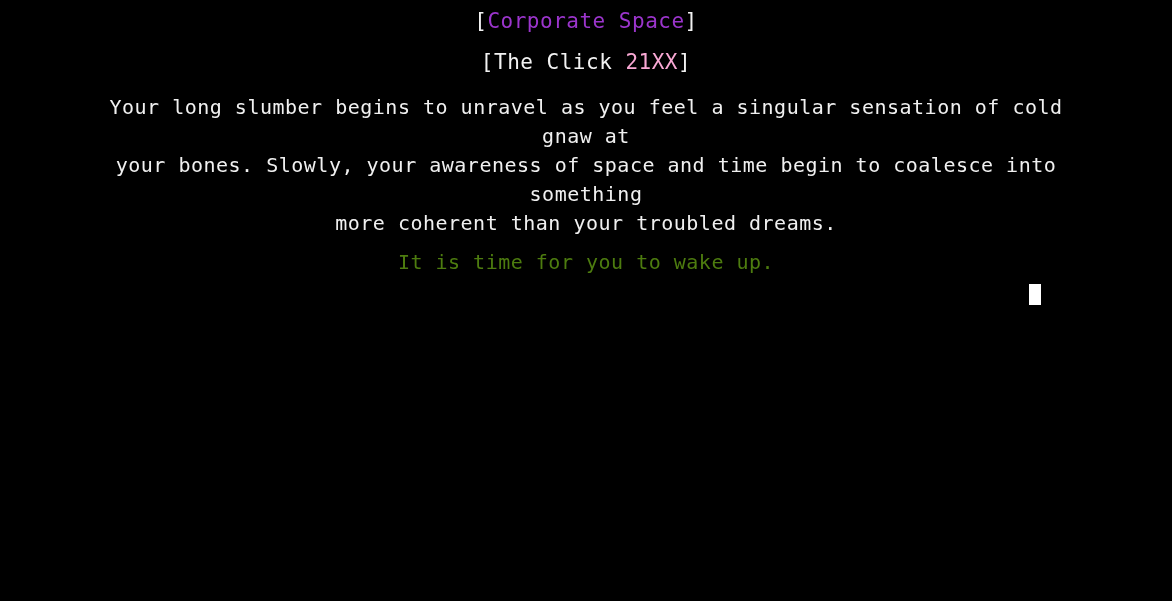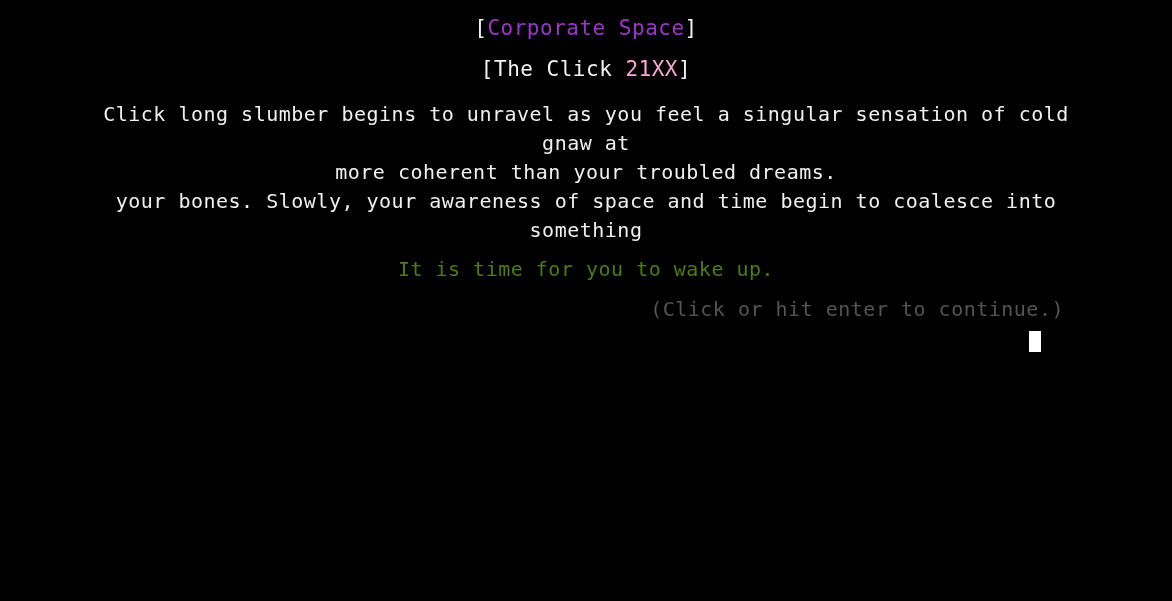--- a/index.html
+++ b/index.html
@@ -16,21 +16,21 @@
     -webkit-font-smoothing: none;
     font-smooth: never;
   }
 
   #screen {
     position: relative;
     width: 1172px;
     height: 485px;
     background: #000000;
     box-sizing: border-box;
-    padding-top: 8px;
+    padding-top: 1px;
   }
 
   .text-block {
     width: 980px;
     margin: 0 auto;
     text-align: center;
   }
 
   .line {
     display: block;
@@ -101,29 +101,26 @@
 <div id="screen">
 
   <div class="text-block">
 
     <div class="line heading"><span>[</span><span class="accent-purple">Corporate Space</span><span>]</span></div>
 
     <div class="line heading"><span>[The Click </span><span class="accent-cyan">21XX</span><span>]</span></div>
 
     <div class="spacer-sm"></div>
 
-    <div class="line body-line">Click long slumber begins to unravel as you feel a singular sensation of cold gnaw at</div>
+    <div class="line body-line">Your long slumber begins to unravel as you feel a singular sensation of cold gnaw at</div>
+    <div class="line body-line">your bones. Slowly, your awareness of space and time begin to coalesce into something</div>
     <div class="line body-line">more coherent than your troubled dreams.</div>
-    <div class="line body-line">your bones. Slowly, your awareness of space and time begin to coalesce into something</div>
 
     <div class="line wake-line">It is time for you to wake up.</div>
 
   </div>
 
-  <div class="hint-row">
-    <span class="hint">(Click or hit enter to continue.)</span>
-  </div>
 
   <div class="cursor-row">
     <span class="cursor"></span>
   </div>
 
 </div>
 
 </body></html>

